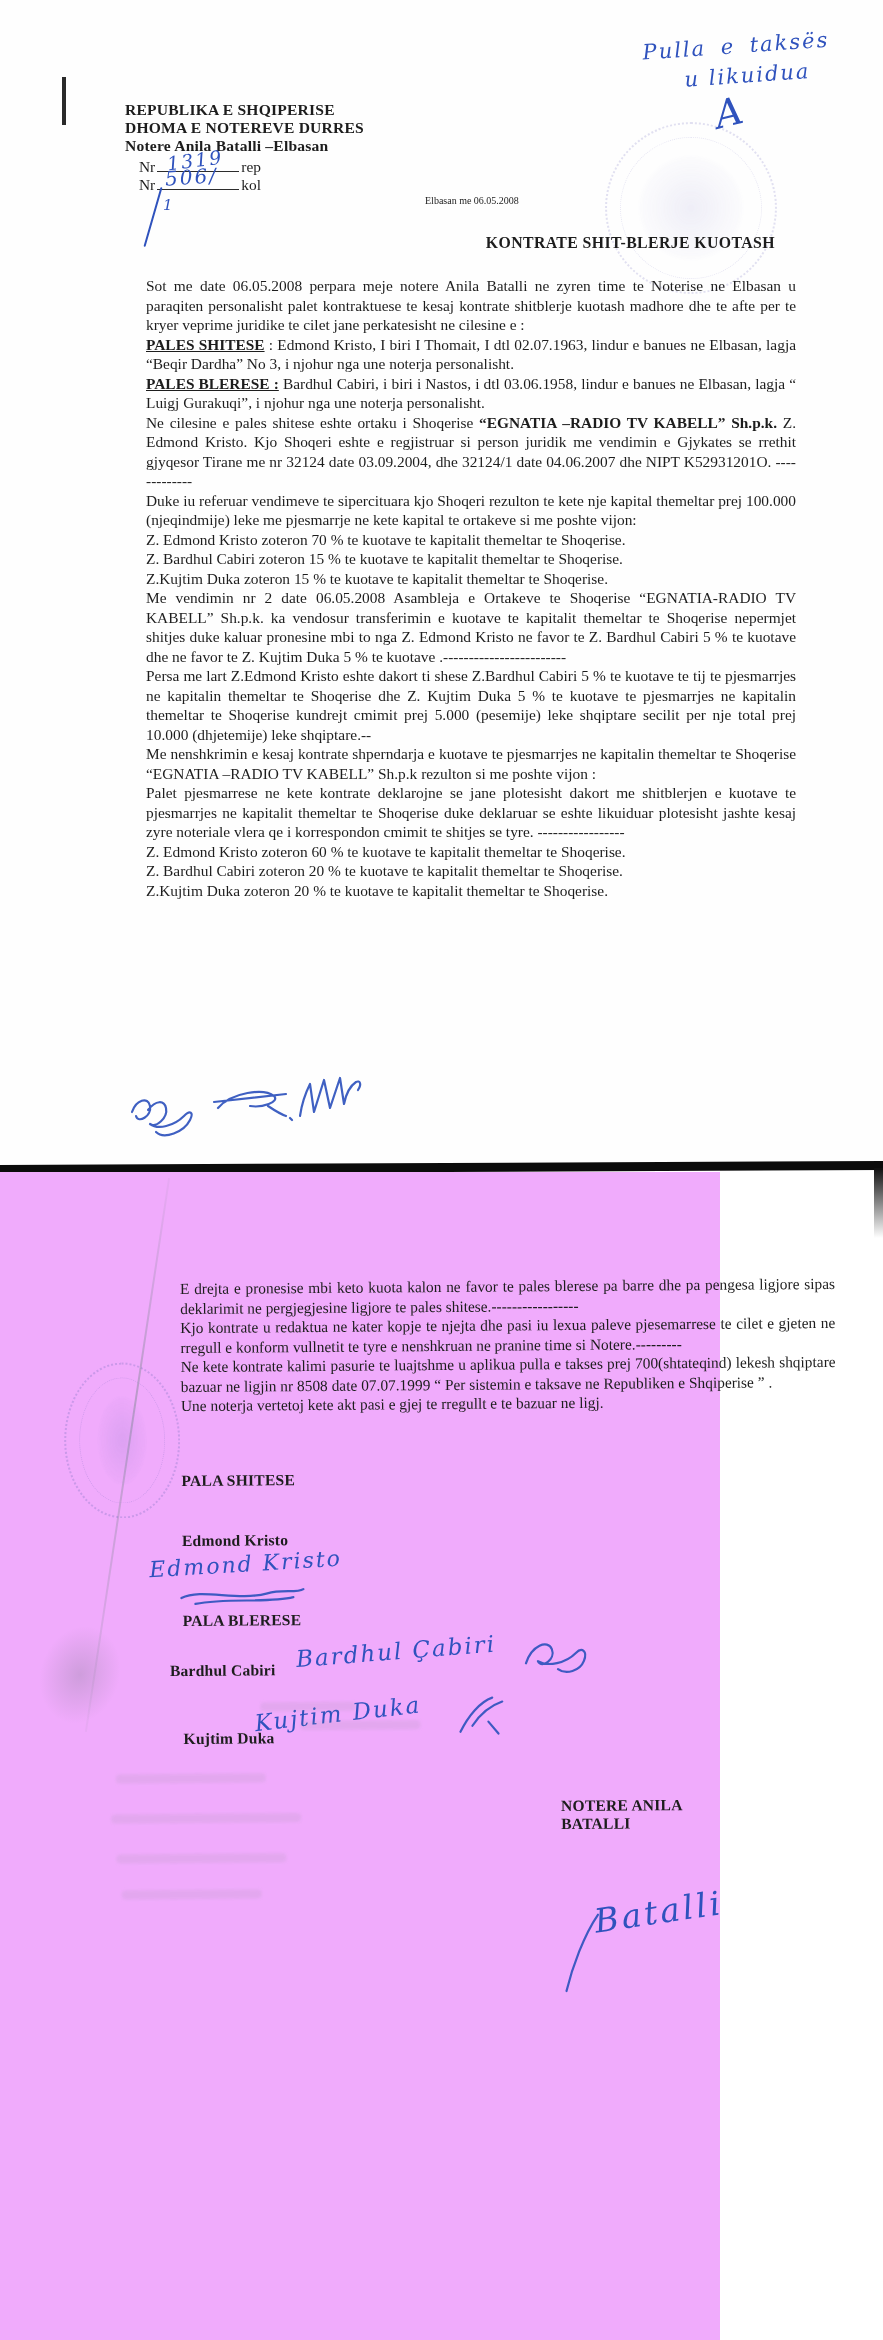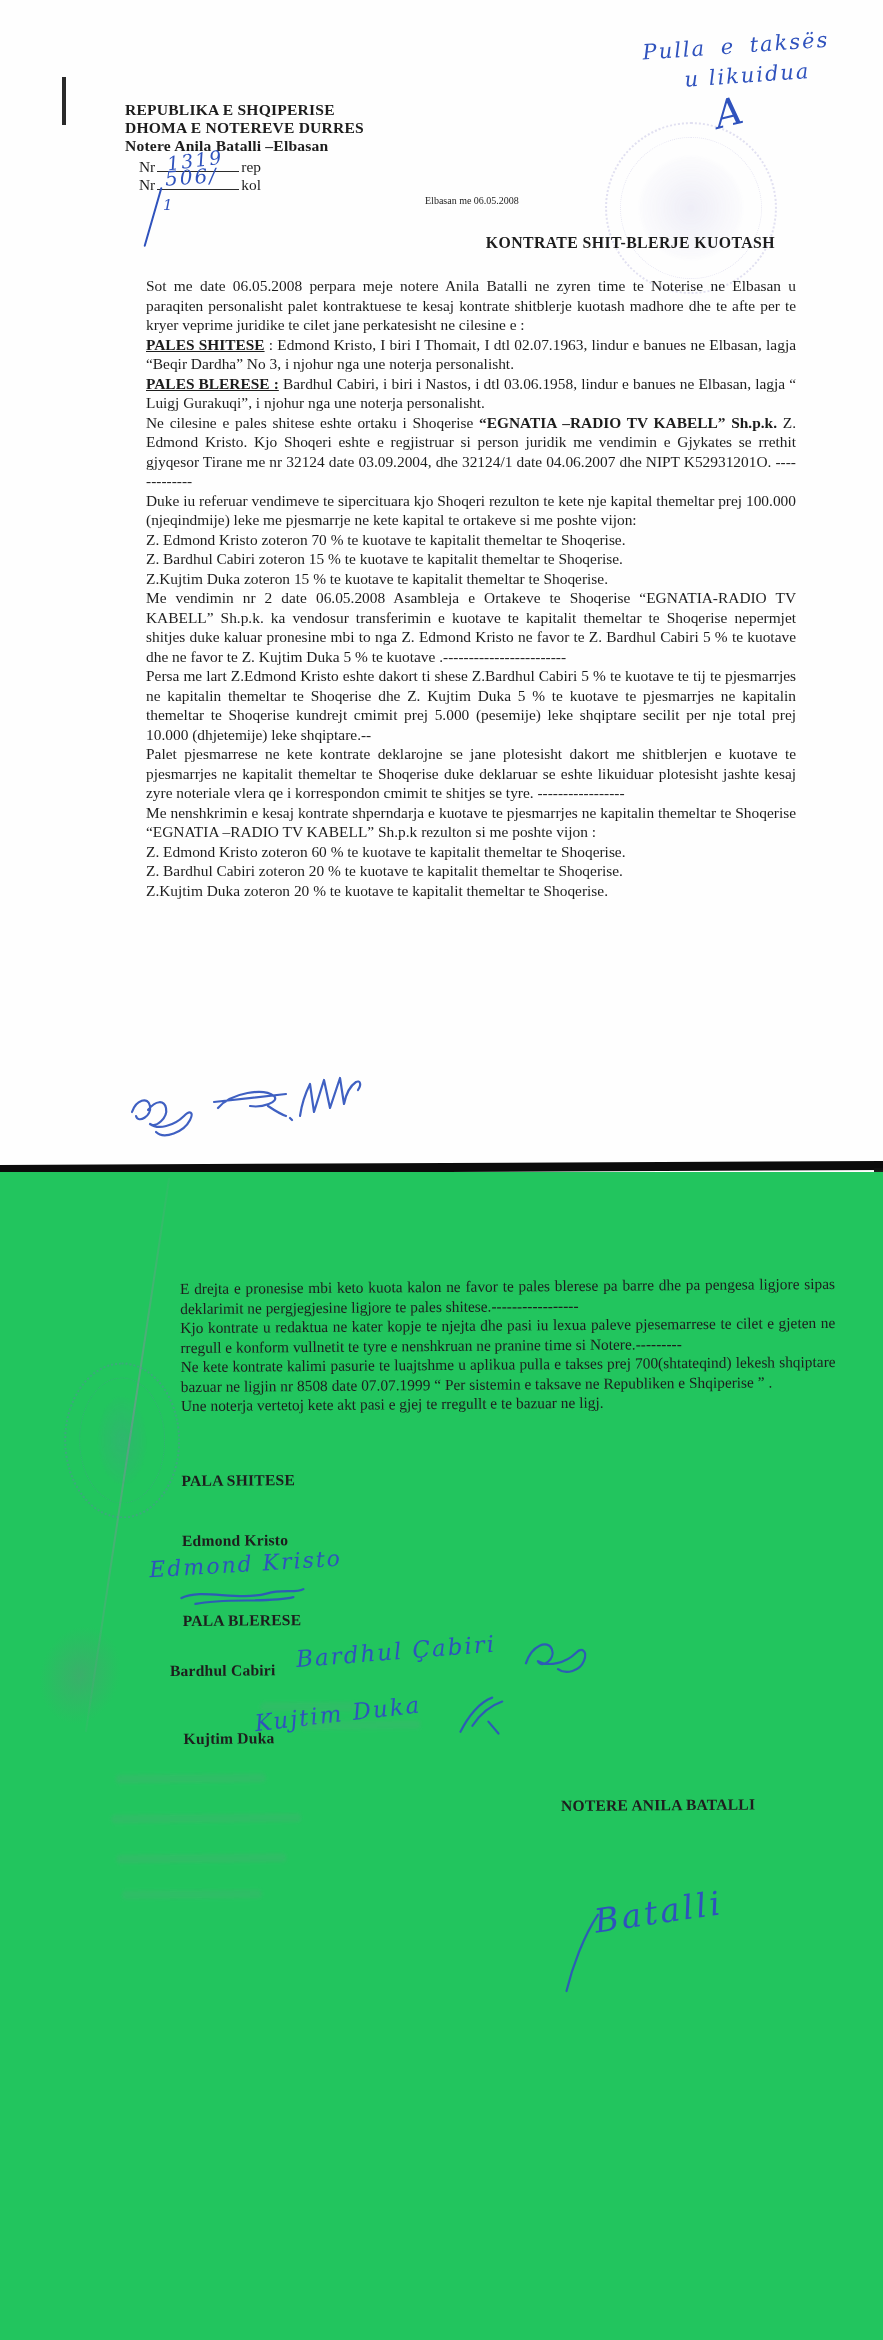--- a/index.html
+++ b/index.html
@@ -44,21 +44,21 @@
 
   .sigsvg path{stroke:#2f52bd;stroke-width:2.2;fill:none;stroke-linecap:round;stroke-linejoin:round;opacity:.92;}
   .sig1{left:128px;top:1082px;} .sig2{left:212px;top:1080px;} .sig3{left:292px;top:1072px;}
 
   
   .separator{left:-6px;top:1163px;width:896px;height:9px;background:#0b0b0b;transform:rotate(-.25deg);}
   .right-edge{left:874px;top:1168px;width:9px;height:70px;
               background:linear-gradient(#101010, rgba(16,16,16,0));}
 
   
-  .page2{position:absolute;left:0;top:1172px;width:883px;height:1168px;background:#22c55e;}
+  .page2{position:absolute;left:0;top:1172px;width:720px;height:1168px;background:#f0abfc;}
   .p2tilt{position:absolute;inset:0;transform:rotate(-.45deg);transform-origin:440px 500px;}
   .fold-line{left:172px;top:4px;width:2px;height:560px;transform:rotate(9deg);transform-origin:top center;
              background:linear-gradient(rgba(140,140,158,.08), rgba(140,140,158,.55) 40%, rgba(140,140,158,.08));}
   .fold-shadow{left:40px;top:450px;width:80px;height:100px;transform:rotate(18deg);
                background:radial-gradient(rgba(120,120,138,.28), transparent 70%);}
   .body2{left:183px;top:105px;width:655px;}
   .p2h{font-weight:bold;font-size:15.6px;letter-spacing:.2px;}
   .seller-heading{left:183px;top:298px;}
   .seller-name{left:183px;top:358px;}
   .seller-sig{left:150px;top:378px;font-size:22px;letter-spacing:2px;transform:rotate(-3deg);white-space:nowrap;}
@@ -116,22 +116,22 @@
         <p class="para"><span>Sot me date 06.05.2008 perpara meje notere Anila Batalli ne zyren time te Noterise ne Elbasan u paraqiten personalisht palet kontraktuese te kesaj kontrate shitblerje kuotash madhore dhe te afte per te kryer veprime juridike te cilet jane perkatesisht ne cilesine e :</span></p>
         <p class="para"><span class="b u">PALES SHITESE</span><span> : Edmond Kristo, I biri I Thomait, I dtl 02.07.1963, lindur e banues ne Elbasan, lagja “Beqir Dardha” No 3, i njohur nga une noterja personalisht.</span></p>
         <p class="para"><span class="b u">PALES BLERESE :</span><span> Bardhul Cabiri, i biri i Nastos, i dtl 03.06.1958, lindur e banues ne Elbasan, lagja “ Luigj Gurakuqi”, i njohur nga une noterja personalisht.</span></p>
         <p class="para"><span>Ne cilesine e pales shitese eshte ortaku i Shoqerise </span><span class="b">“EGNATIA –RADIO TV KABELL” Sh.p.k.</span><span> Z. Edmond Kristo. Kjo Shoqeri eshte e regjistruar si person juridik me vendimin e Gjykates se rrethit gjyqesor Tirane me nr 32124 date 03.09.2004, dhe 32124/1 date 04.06.2007 dhe NIPT K52931201O. -------------</span></p>
         <p class="para"><span>Duke iu referuar vendimeve te sipercituara kjo Shoqeri rezulton te kete nje kapital themeltar prej 100.000 (njeqindmije) leke me pjesmarrje ne kete kapital te ortakeve si me poshte vijon:</span></p>
         <p class="para"><span>Z. Edmond Kristo zoteron 70 % te kuotave te kapitalit themeltar te Shoqerise.</span></p>
         <p class="para"><span>Z. Bardhul Cabiri zoteron 15 % te kuotave te kapitalit themeltar te Shoqerise.</span></p>
         <p class="para"><span>Z.Kujtim Duka zoteron 15 % te kuotave te kapitalit themeltar te Shoqerise.</span></p>
         <p class="para"><span>Me vendimin nr 2 date 06.05.2008 Asambleja e Ortakeve te Shoqerise “EGNATIA-RADIO TV KABELL” Sh.p.k. ka vendosur transferimin e kuotave te kapitalit themeltar te Shoqerise nepermjet shitjes duke kaluar pronesine mbi to nga Z. Edmond Kristo ne favor te Z. Bardhul Cabiri 5 % te kuotave dhe ne favor te Z. Kujtim Duka 5 % te kuotave .------------------------</span></p>
         <p class="para"><span>Persa me lart Z.Edmond Kristo eshte dakort ti shese Z.Bardhul Cabiri 5 % te kuotave te tij te pjesmarrjes ne kapitalin themeltar te Shoqerise dhe Z. Kujtim Duka 5 % te kuotave te pjesmarrjes ne kapitalin themeltar te Shoqerise kundrejt cmimit prej 5.000 (pesemije) leke shqiptare secilit per nje total prej 10.000 (dhjetemije) leke shqiptare.--</span></p>
+        <p class="para"><span>Me nenshkrimin e kesaj kontrate shperndarja e kuotave te pjesmarrjes ne kapitalin themeltar te Shoqerise “EGNATIA –RADIO TV KABELL” Sh.p.k rezulton si me poshte vijon :</span></p>
         <p class="para"><span>Palet pjesmarrese ne kete kontrate deklarojne se jane plotesisht dakort me shitblerjen e kuotave te pjesmarrjes ne kapitalit themeltar te Shoqerise duke deklaruar se eshte likuiduar plotesisht jashte kesaj zyre noteriale vlera qe i korrespondon cmimit te shitjes se tyre. -----------------</span></p>
-        <p class="para"><span>Me nenshkrimin e kesaj kontrate shperndarja e kuotave te pjesmarrjes ne kapitalin themeltar te Shoqerise “EGNATIA –RADIO TV KABELL” Sh.p.k rezulton si me poshte vijon :</span></p>
         <p class="para"><span>Z. Edmond Kristo zoteron 60 % te kuotave te kapitalit themeltar te Shoqerise.</span></p>
         <p class="para"><span>Z. Bardhul Cabiri zoteron 20 % te kuotave te kapitalit themeltar te Shoqerise.</span></p>
         <p class="para"><span>Z.Kujtim Duka zoteron 20 % te kuotave te kapitalit themeltar te Shoqerise.</span></p>
       </div>
 
     <svg class="abs sigsvg sig1" width="72" height="62" viewBox="0 0 72 62">
       <path d="M4 30 C8 18 20 14 22 24 C24 34 10 42 8 34 M20 28 C28 18 36 18 38 26 C40 36 28 46 22 42 C30 48 46 44 56 34 C62 28 66 30 62 38 C56 50 36 58 28 50"></path>
     </svg>
     <svg class="abs sigsvg sig2" width="84" height="48" viewBox="0 0 84 48">
       <path d="M6 28 C20 12 52 8 62 16 C68 22 50 28 38 26 M2 22 L74 14 M56 26 C62 30 68 34 74 36 M78 38 L80 40"></path>

